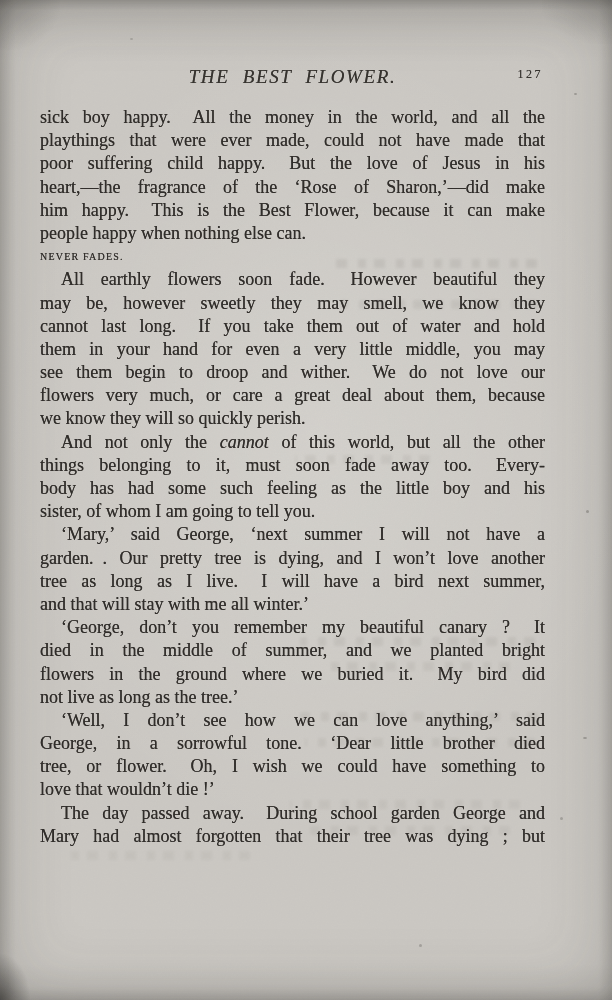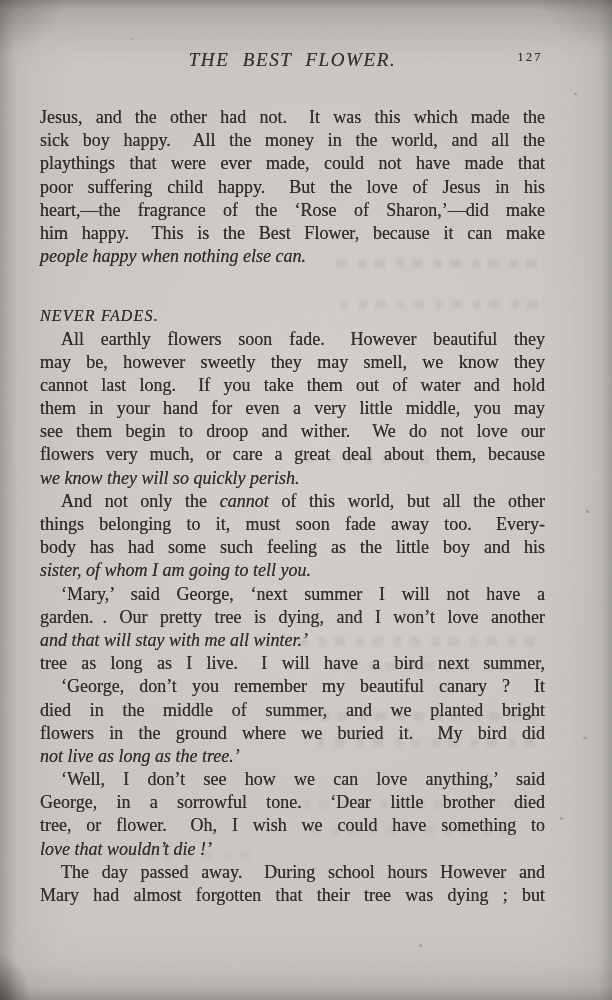--- a/index.html
+++ b/index.html
@@ -18,21 +18,21 @@
     font-family:"Liberation Serif","DejaVu Serif",serif;
     color:#2e2b28;
   }
   .corner-bl{position:absolute;left:0;bottom:0;width:30px;height:46px;z-index:1;
     background:radial-gradient(ellipse at 0% 100%, rgba(30,28,26,0.55), transparent 72%);}
   .corner-tl{position:absolute;left:0;top:0;width:60px;height:50px;z-index:1;
     background:radial-gradient(ellipse at 0% 0%, rgba(40,38,35,0.25), transparent 75%);}
   .corner-tr{position:absolute;right:0;top:0;width:70px;height:44px;z-index:1;
     background:radial-gradient(ellipse at 100% 0%, rgba(40,38,35,0.20), transparent 75%);}
 
-  .running-head{position:absolute;left:40px;right:67px;top:49px;height:26px;z-index:3;font-family:Liberation Serif, serif;}
+  .running-head{position:absolute;left:40px;right:67px;top:66px;height:26px;z-index:3;font-family:Liberation Serif, serif;}
   .running-title{
     text-align:center;
     font-style:italic;
     font-size:19px;
     letter-spacing:1.6px;
     word-spacing:7px;
     color:#34312d;
     text-shadow:0 0 0.6px rgba(52,49,45,0.75);
   }
   .page-number{
@@ -48,23 +48,23 @@
   .para{margin:0;}
   .line{
     font-size:18px;
     line-height:23.2px;
     height:23.2px;
     text-align:justify;
     text-align-last:justify;
     white-space:normal;
     text-shadow:0 0 0.55px rgba(46,43,40,0.8);
   }
-  .line.last{text-align-last:left;font-style:italic;}
+  .line.last{text-align-last:left;}
   .line.indent{text-indent:21px;}
-  .line.caps{font-size:16px;letter-spacing:1.2px;margin-top:36px;}
+  .line.caps{font-size:10px;letter-spacing:1.2px;}
   .line i{font-style:italic;}
 
   
   .ghost{
     position:absolute;z-index:2;height:9px;border-radius:2px;
     filter:blur(1.4px);opacity:0.09;
     background:repeating-linear-gradient(90deg,#55514a 0 11px,transparent 11px 19px,#55514a 19px 27px,transparent 27px 38px);
     transform:scaleX(-1);
   }
   .speck{position:absolute;z-index:2;border-radius:50%;background:#4d4a45;opacity:0.35;}
@@ -100,21 +100,20 @@
   <div class="speck" style="left:419px;top:944px;width:3px;height:3px;opacity:0.3;"></div>
   <div class="speck" style="left:130px;top:38px;width:3px;height:2px;opacity:0.25;"></div>
 
   <header class="running-head">
     <div class="running-title">THE BEST FLOWER.</div>
     <div class="page-number">127</div>
   </header>
 
   <main class="text-block">
       <div class="para">
-        <div class="line">Jesus, and the other had not.  It was this which made the</div>
         <div class="line">sick boy happy.  All the money in the world, and all the</div>
         <div class="line">playthings that were ever made, could not have made that</div>
         <div class="line">poor suffering child happy.  But the love of Jesus in his</div>
         <div class="line">heart,—the fragrance of the ‘Rose of Sharon,’—did make</div>
         <div class="line">him happy.  This is the Best Flower, because it can make</div>
         <div class="line last">people happy when nothing else can.</div>
       </div>
       <div class="para">
         <div class="line last caps">NEVER FADES.</div>
       </div>
@@ -129,37 +128,37 @@
       </div>
       <div class="para">
         <div class="line indent">And not only the <i>cannot</i> of this world, but all the other</div>
         <div class="line">things belonging to it, must soon fade away too.  Every-</div>
         <div class="line">body has had some such feeling as the little boy and his</div>
         <div class="line last">sister, of whom I am going to tell you.</div>
       </div>
       <div class="para">
         <div class="line indent">‘Mary,’ said George, ‘next summer I will not have a</div>
         <div class="line">garden. . Our pretty tree is dying, and I won’t love another</div>
+        <div class="line">tree as long as I live.  I will have a bird next summer,</div>
         <div class="line last">and that will stay with me all winter.’</div>
-        <div class="line">tree as long as I live.  I will have a bird next summer,</div>
       </div>
       <div class="para">
         <div class="line indent">‘George, don’t you remember my beautiful canary ?  It</div>
         <div class="line">died in the middle of summer, and we planted bright</div>
         <div class="line">flowers in the ground where we buried it.  My bird did</div>
         <div class="line last">not live as long as the tree.’</div>
       </div>
       <div class="para">
         <div class="line indent">‘Well, I don’t see how we can love anything,’ said</div>
         <div class="line">George, in a sorrowful tone.  ‘Dear little brother died</div>
         <div class="line">tree, or flower.  Oh, I wish we could have something to</div>
         <div class="line last">love that wouldn’t die !’</div>
       </div>
       <div class="para">
-        <div class="line indent">The day passed away.  During school hours However and</div>
+        <div class="line indent">The day passed away.  During school garden George and</div>
         <div class="line">Mary had almost forgotten that their tree was dying ; but</div>
       </div>
     </main>
 
   <svg class="grain" width="612" height="1000">
     <filter id="grainNoise">
       <feTurbulence type="fractalNoise" baseFrequency="0.75" numOctaves="2" stitchTiles="stitch"></feTurbulence>
       <feColorMatrix type="matrix" values="0 0 0 0 0.38  0 0 0 0 0.37  0 0 0 0 0.35  0 0 0 0.09 0"></feColorMatrix>
     </filter>
     <rect width="612" height="1000" filter="url(#grainNoise)"></rect>

